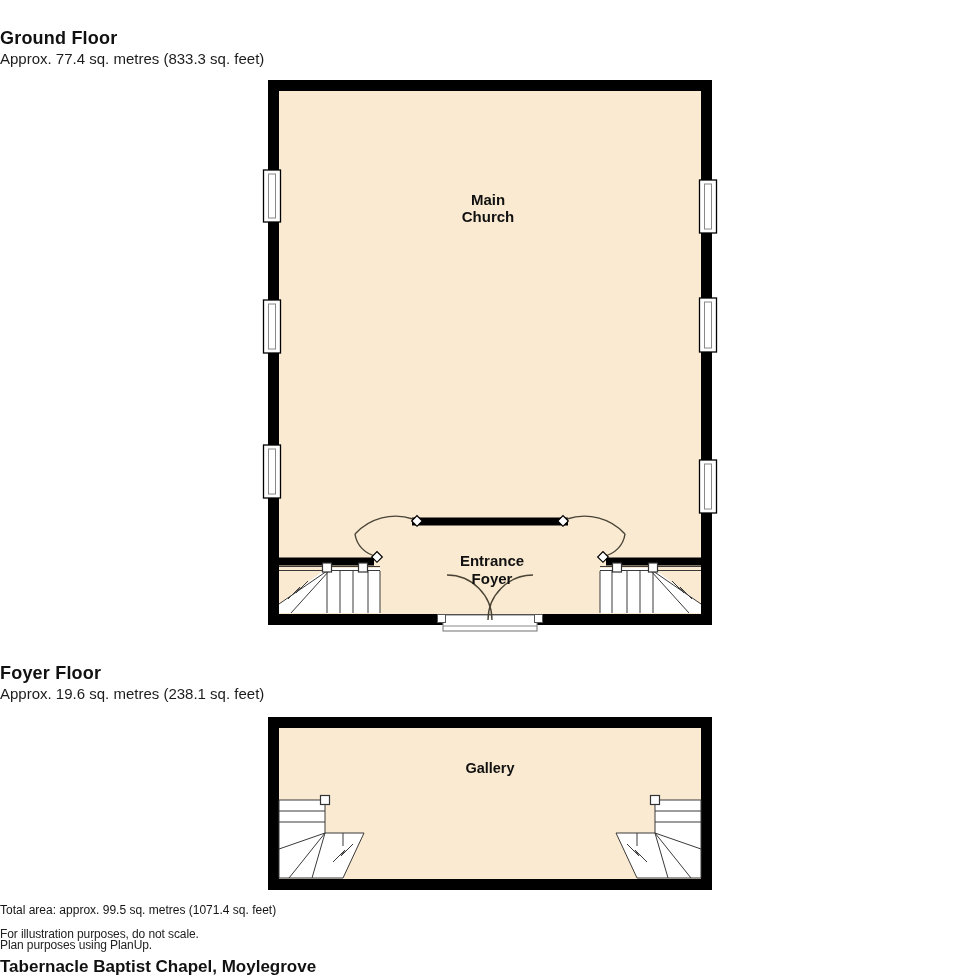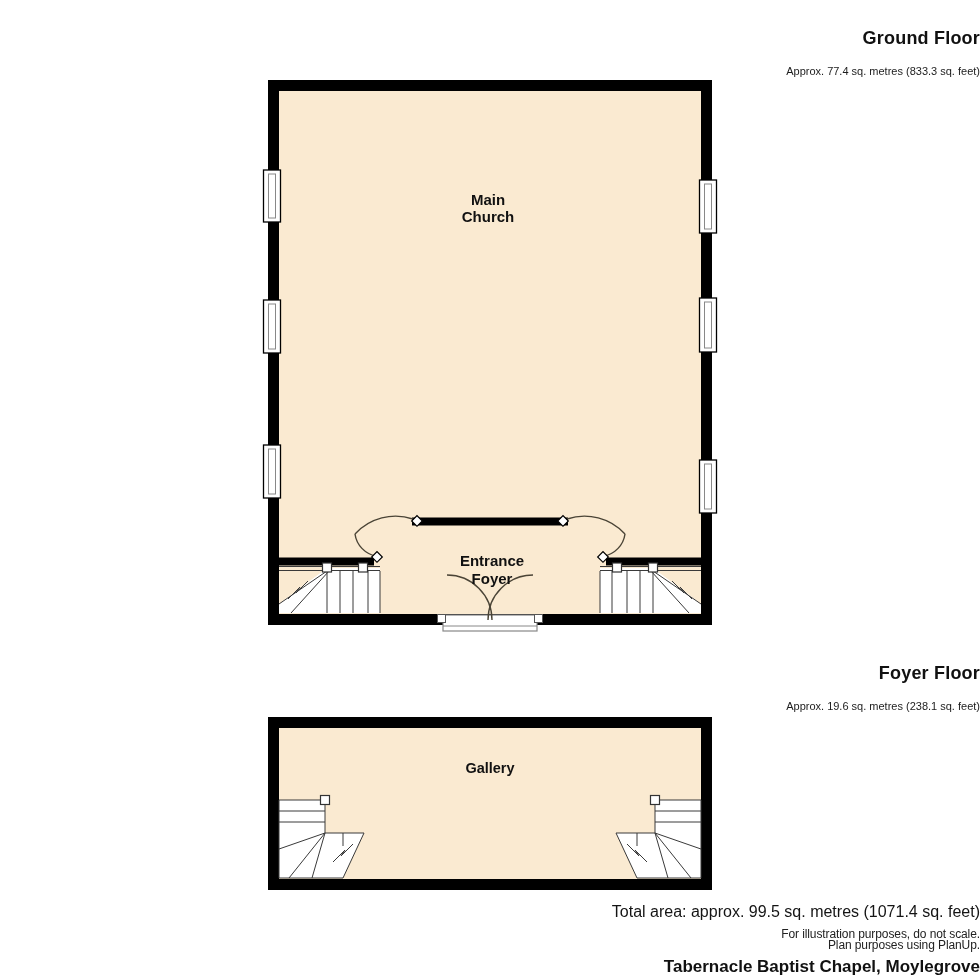--- a/index.html
+++ b/index.html
@@ -6,24 +6,24 @@
     --floor-fill:#FAEAD1;
     --wall:#000000;
     --stair-line:#3a3a3a;
     --door-arc:#4a4436;
   }
   html,body{margin:0;padding:0;}
   body{
     width:980px;height:980px;position:relative;background:#ffffff;
     font-family:"Liberation Sans", sans-serif;color:#111;overflow:hidden;
   }
-  .ctr{position:absolute;left:0;width:980px;text-align:right;}
+  .ctr{position:absolute;left:0;width:980px;text-align:left;}
   .floor-title{font-size:18px;font-weight:bold;letter-spacing:.2px;}
-  .floor-area{font-size:11px;color:#1c1c1c;margin-top:15px;}
-  .total-area{font-size:16px;color:#141414;}
+  .floor-area{font-size:15px;color:#1c1c1c;}
+  .total-area{font-size:12px;color:#141414;}
   .fine-print{font-size:12px;color:#222;letter-spacing:-0.1px;}
   .property-name{font-size:17px;font-weight:bold;}
   svg.plan{position:absolute;}
   .floor-rect{fill:var(--floor-fill);}
   .wall-stroke{fill:none;stroke:var(--wall);stroke-width:11;}
   .inner-wall{stroke:var(--wall);stroke-width:8;}
   .hinge{fill:#ffffff;stroke:#000;stroke-width:1.2;}
   .door-arc{fill:none;stroke:var(--door-arc);stroke-width:1.4;}
   .stair-fill{fill:#ffffff;stroke:var(--stair-line);stroke-width:1;}
   .stair-fill-nostroke{fill:#ffffff;}

